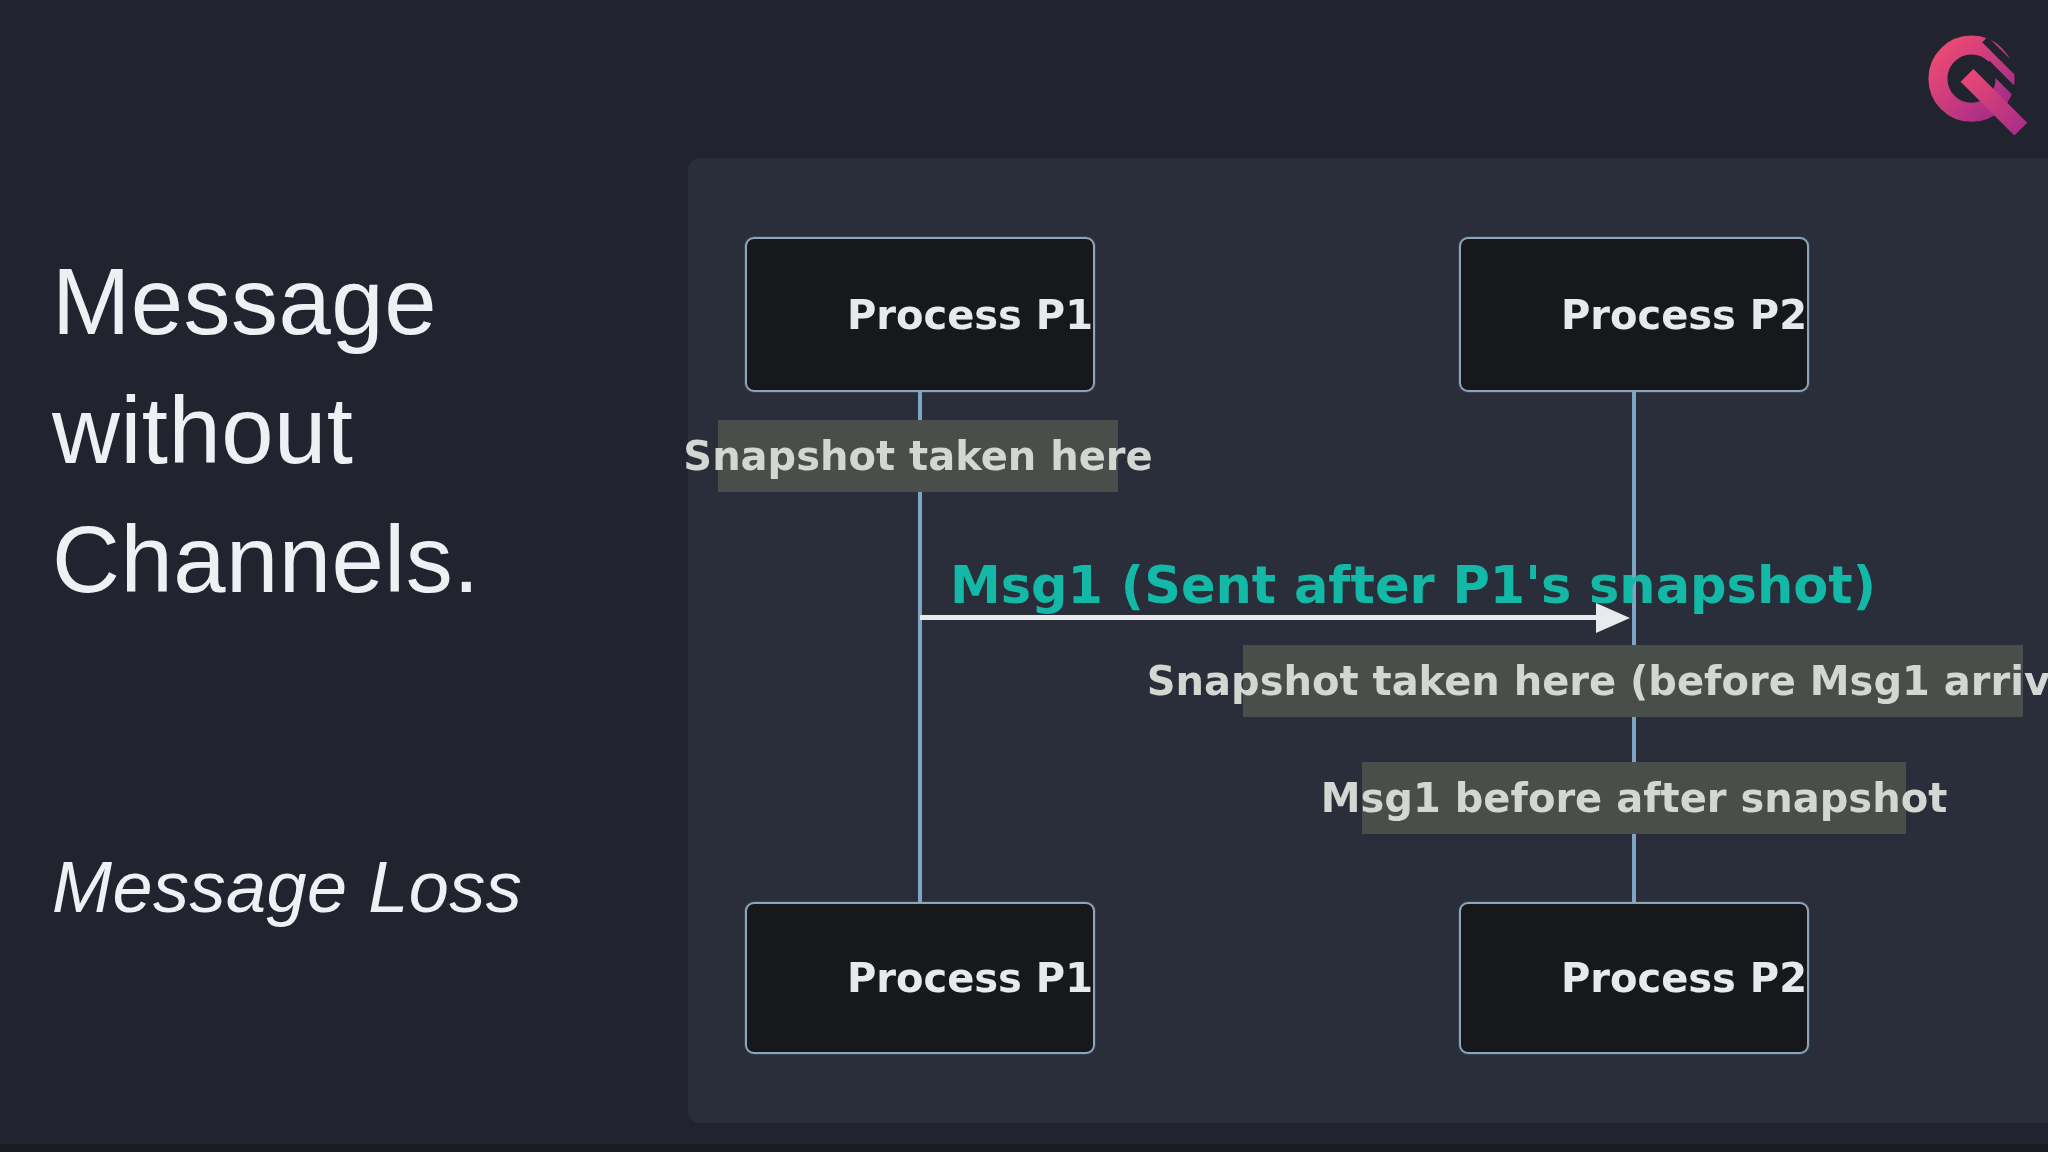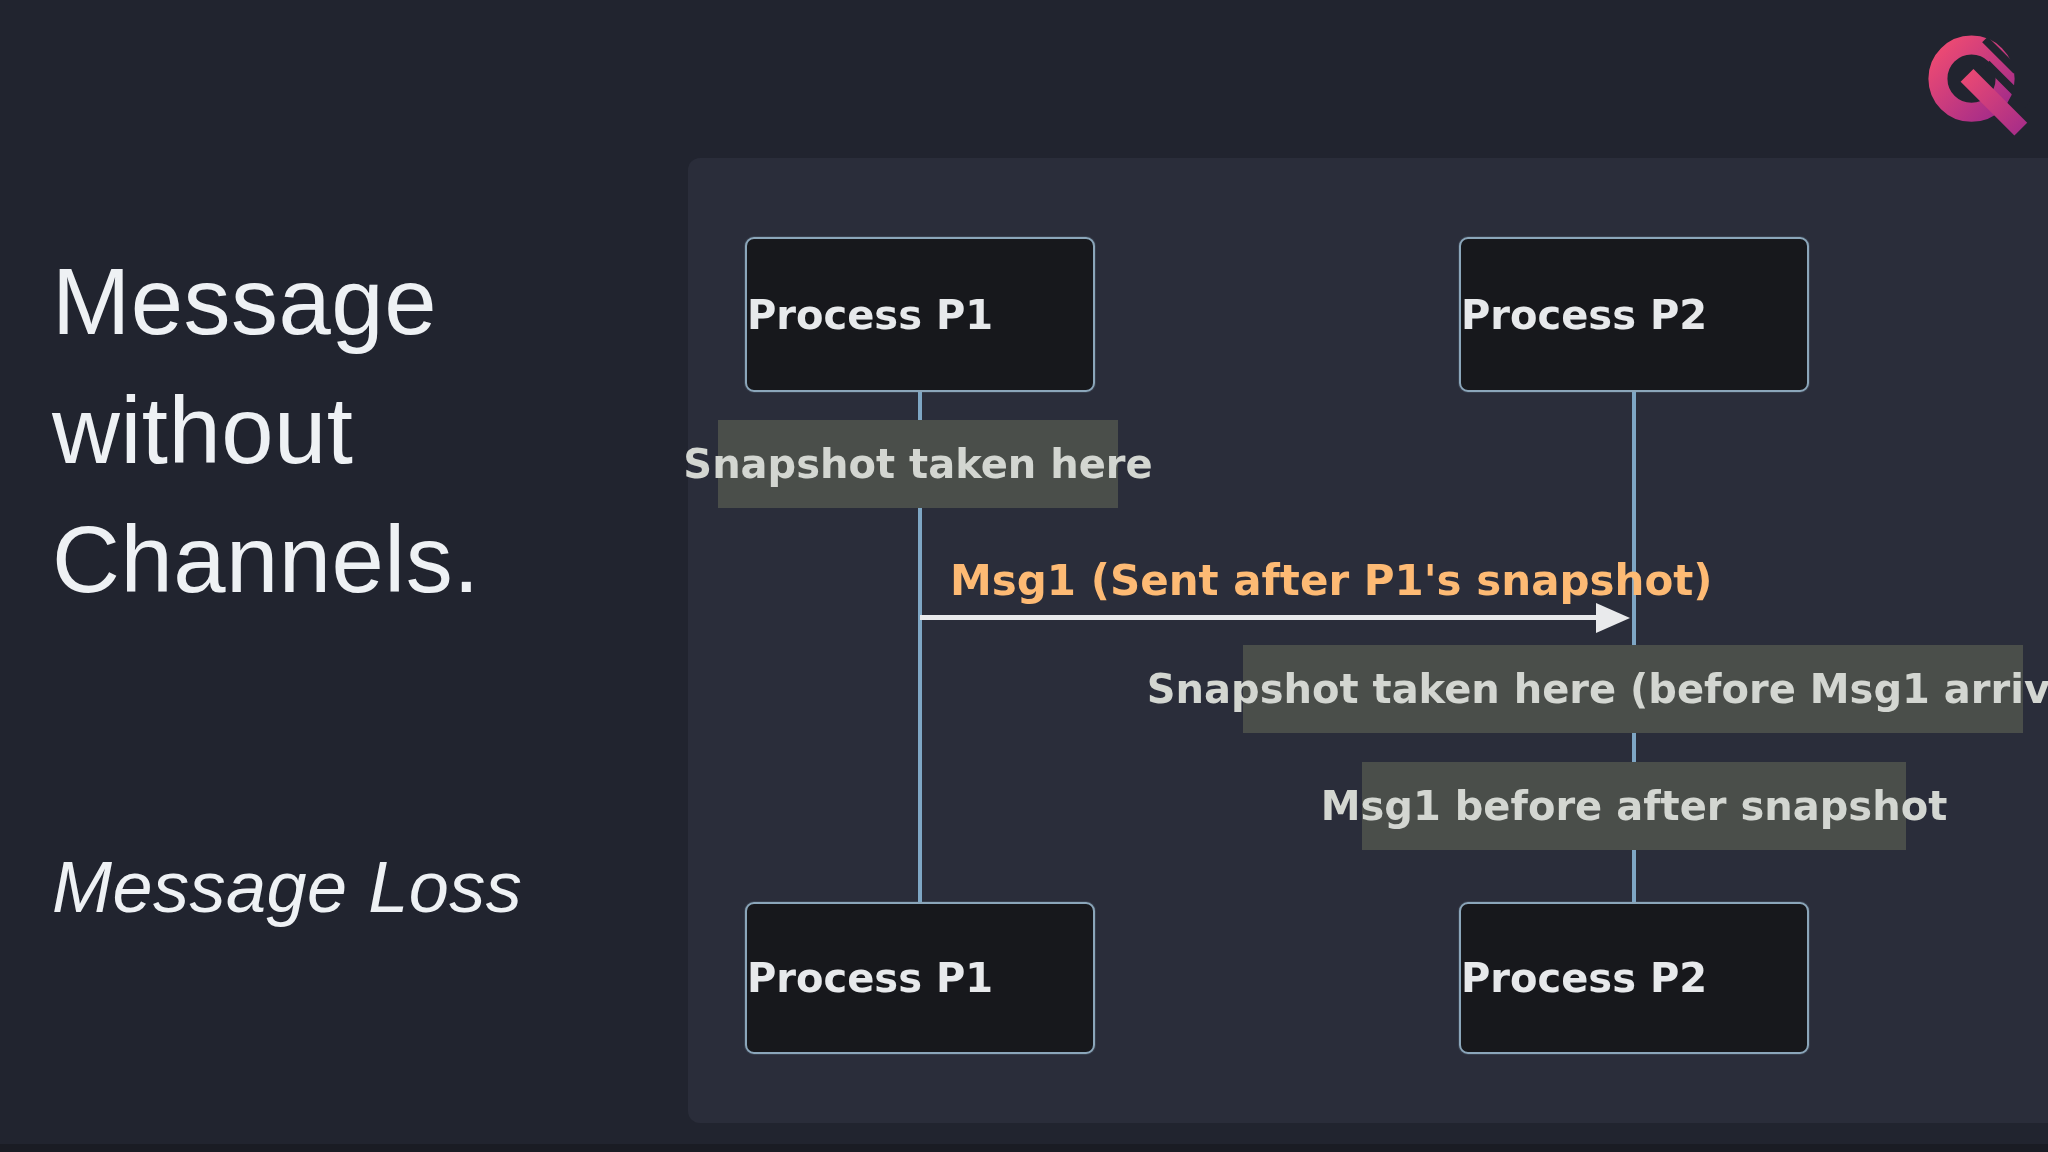--- a/index.html
+++ b/index.html
@@ -44,46 +44,46 @@
     position:absolute;width:4px;background:var(--lifeline);
   }
   .lifeline.p1{left:230px;top:234px;height:510px;}
   .lifeline.p2{left:944px;top:234px;height:510px;}
 
   .pbox{
     position:absolute;width:350px;height:155px;
     background:var(--box-fill);
     border:2.5px solid var(--box-border);
     border-radius:9px;
-    display:flex;align-items:center;justify-content:flex-start;
+    display:flex;align-items:center;justify-content:flex-end;
     font-family:"DejaVu Sans",sans-serif;
     font-size:40px;font-weight:700;color:#e7e9eb;
     box-shadow:0 0 0 1px rgba(139,166,186,.15);
   }
   .pbox.tl{left:57px;top:79px;}
   .pbox.tr{left:771px;top:79px;}
   .pbox.bl{left:57px;top:744px;height:152px;}
   .pbox.br{left:771px;top:744px;height:152px;}
 
   .annotation{
-    position:absolute;height:88px;
+    position:absolute;height:72px;
     background:var(--annotation-bg);
     display:flex;align-items:center;justify-content:center;
     font-family:"DejaVu Sans",sans-serif;
     font-size:40px;font-weight:700;color:var(--annotation-text);
     white-space:nowrap;
   }
   .annotation.a1{left:30px;top:262px;width:400px;}
   .annotation.a2{left:555px;top:487px;width:780px;}
   .annotation.a3{left:674px;top:604px;width:544px;}
 
   .msg-label{
     position:absolute;left:262px;top:398px;width:600px;
     font-family:"DejaVu Sans",sans-serif;
-    font-size:42px;font-weight:700;color:#fdba74;
+    font-size:51px;font-weight:700;color:#14b8a6;
     white-space:nowrap;
   }
   .msg-line{
     position:absolute;left:232px;top:457px;width:678px;height:5px;
     background:var(--arrow);
   }
   .msg-arrowhead{
     position:absolute;left:908px;top:445px;width:0;height:0;
     border-left:34px solid var(--arrow);
     border-top:15px solid transparent;

